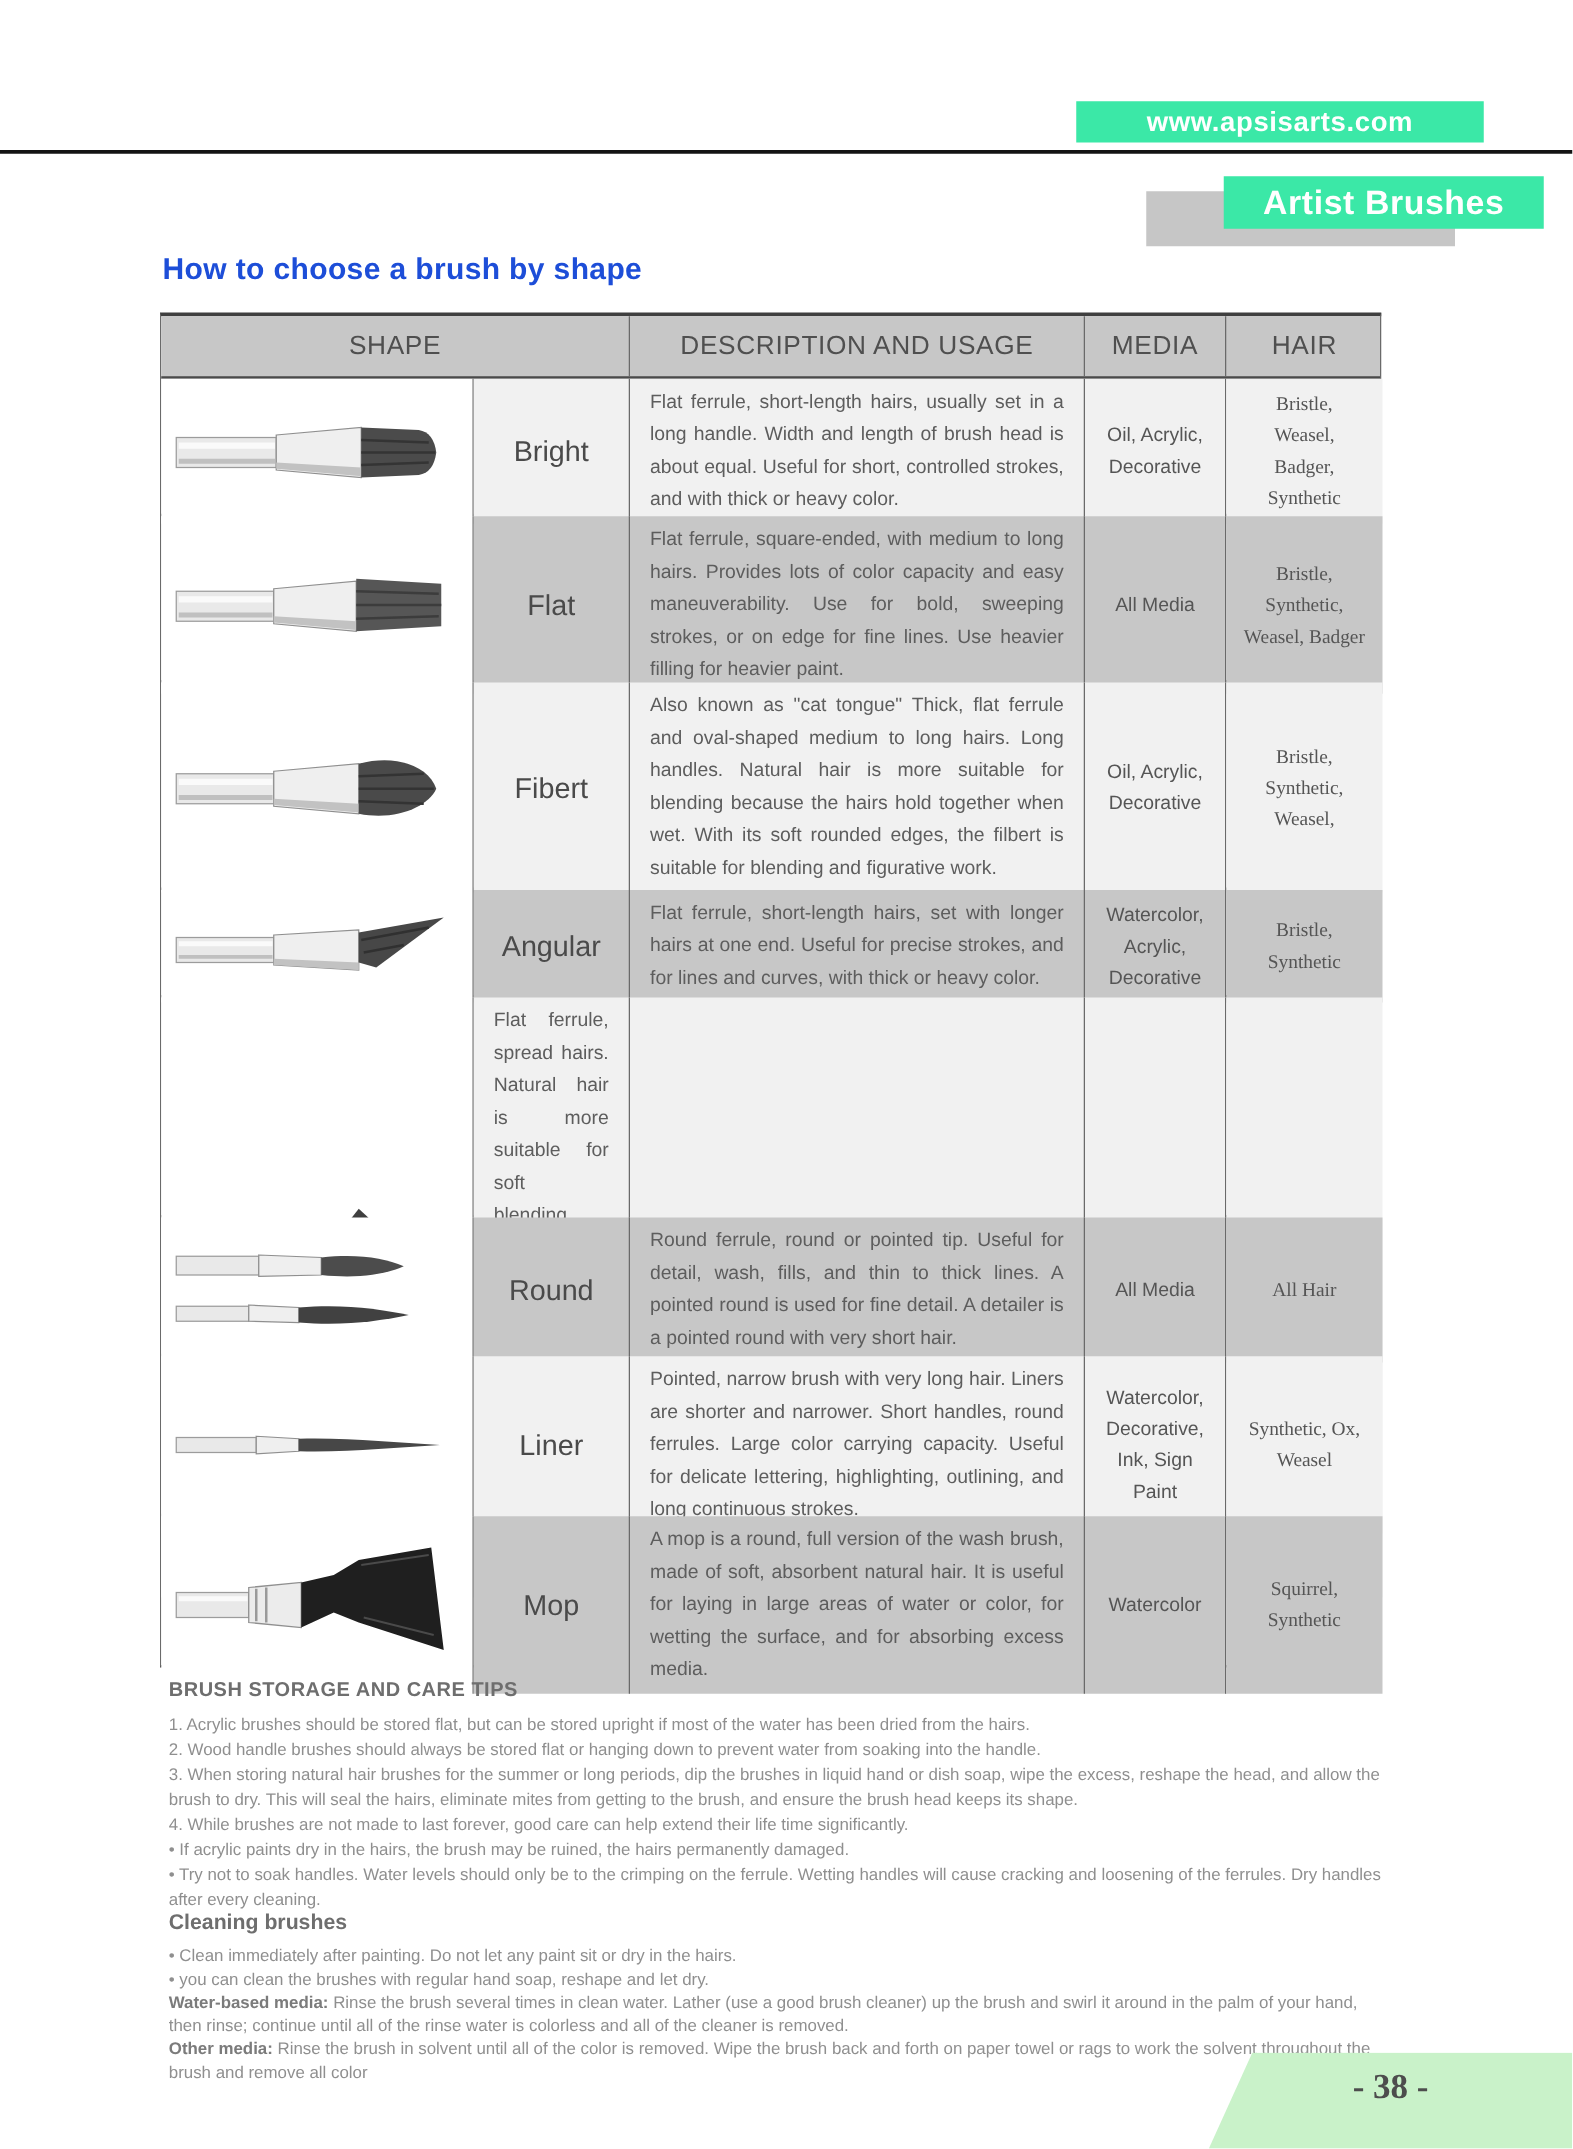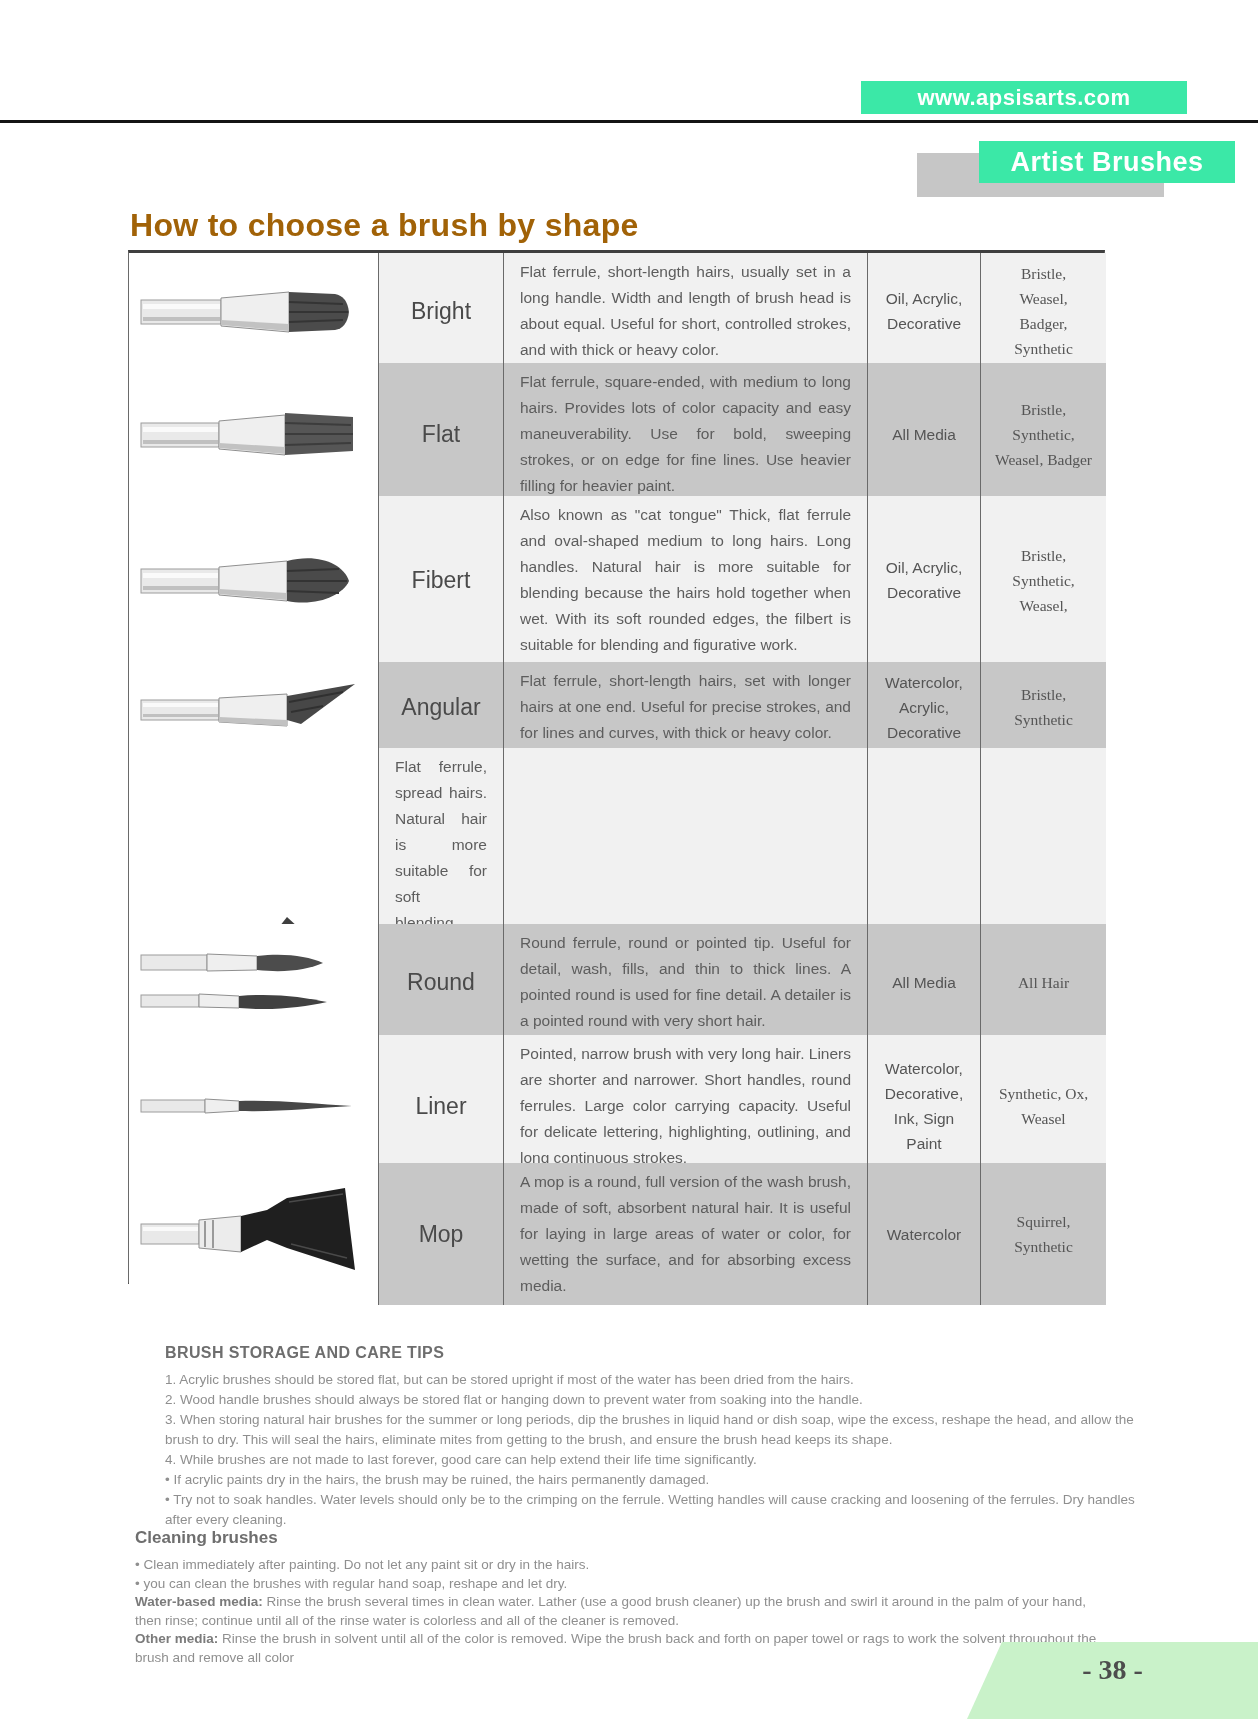--- a/index.html
+++ b/index.html
@@ -15,21 +15,21 @@
     letter-spacing:.5px;text-decoration:none;
   }
   .top-rule{position:absolute;left:0;top:120px;width:1258px;height:3px;background:#141414;}
   .category-shadow{position:absolute;left:917px;top:153px;width:247px;height:44px;background:#c6c6c6;}
   .category-banner{
     position:absolute;left:931px;top:141px;width:256px;height:42px;
     background:var(--accent-green,#3be8a7);color:#ffffff;font-weight:bold;font-size:27px;
     display:flex;align-items:center;justify-content:center;letter-spacing:.5px;margin-left:48px;
   }
   .page-title{
-    position:absolute;left:130px;top:186px;font-size:32px;font-weight:bold;color:#a16207;
+    position:absolute;left:130px;top:186px;font-size:24px;font-weight:bold;color:#1d4ed8;
     letter-spacing:.3px;
   }
   
   .brush-table{
     position:absolute;left:128px;top:250px;width:977px;
     border-top:3px solid #3f3f3f;border-bottom:2px solid #4a4a4a;
     border-left:1px solid #6a6a6a;border-right:1px solid #6a6a6a;
     box-sizing:border-box;
   }
   .t-header{
@@ -53,21 +53,21 @@
   .row-dark  .cell{background:#c7c7c7;}
   .cell.shape{background:#ffffff !important;display:flex;align-items:center;justify-content:center;}
   .cell.name{display:flex;align-items:center;justify-content:center;font-size:23px;color:#4a4a4a;}
   .cell.desc{display:flex;align-items:center;padding:6px 16px;}
   .cell.desc p{margin:0;font-size:15.5px;line-height:26px;color:#5d5d5d;text-align:justify;}
   .cell.media,.cell.hair{
     display:flex;align-items:center;justify-content:center;text-align:center;
     font-size:15.5px;line-height:25px;color:#555555;padding:0 14px;
   }
   
-  .care-section{position:absolute;left:135px;top:1344px;width:978px;margin-left:30px;}
+  .care-section{position:absolute;left:135px;top:1344px;width:978px;}
   .care-heading{font-size:16px;font-weight:bold;color:#6e6e6e;letter-spacing:.4px;margin:0 0 8px 0;}
   .tip-line{margin:0;font-size:13.5px;line-height:20px;color:#8f8f8f;}
   .cleaning-section{position:absolute;left:135px;top:1528px;width:978px;}
   .cleaning-heading{font-size:17px;font-weight:bold;color:#6e6e6e;margin:0 0 8px 0;}
   .clean-line{margin:0;font-size:13.5px;line-height:18.5px;color:#8f8f8f;}
   .clean-line b{color:#7b7b7b;}
   
   .page-footer{
     position:absolute;left:967px;top:1642px;width:291px;height:77px;
     background:var(--footer-green,#c9f2c9);
@@ -83,20 +83,26 @@
 <body>
 
 <a class="site-banner">www.apsisarts.com</a>
 <div class="top-rule"></div>
 <div class="category-shadow"></div>
 <div class="category-banner">Artist Brushes</div>
 
 <h1 class="page-title">How to choose a brush by shape</h1>
 
 <div class="brush-table">
+  <div class="t-header">
+    <div class="hcell">SHAPE</div>
+    <div class="hcell">DESCRIPTION AND USAGE</div>
+    <div class="hcell">MEDIA</div>
+    <div class="hcell">HAIR</div>
+  </div>
 
   <div class="t-row row-light" style="height:110px;">
     <div class="cell shape">
       <svg width="230" height="86" viewBox="0 0 230 86">
         <rect x="2" y="32" width="80" height="24" fill="#e9e9e9" stroke="#9c9c9c"></rect>
         <rect x="4" y="36" width="77" height="5" fill="#fafafa"></rect>
         <rect x="4" y="49" width="77" height="4" fill="#c0c0c0"></rect>
         <polygon points="82,30 150,24 150,64 82,58" fill="#efefef" stroke="#8f8f8f"></polygon>
         <polygon points="82,52 150,56 150,63 82,57" fill="#c2c2c2"></polygon>
         <path d="M150,24 L196,26 Q208,28 210,44 Q208,60 196,62 L150,64 Z" fill="#4b4b4b"></path>

